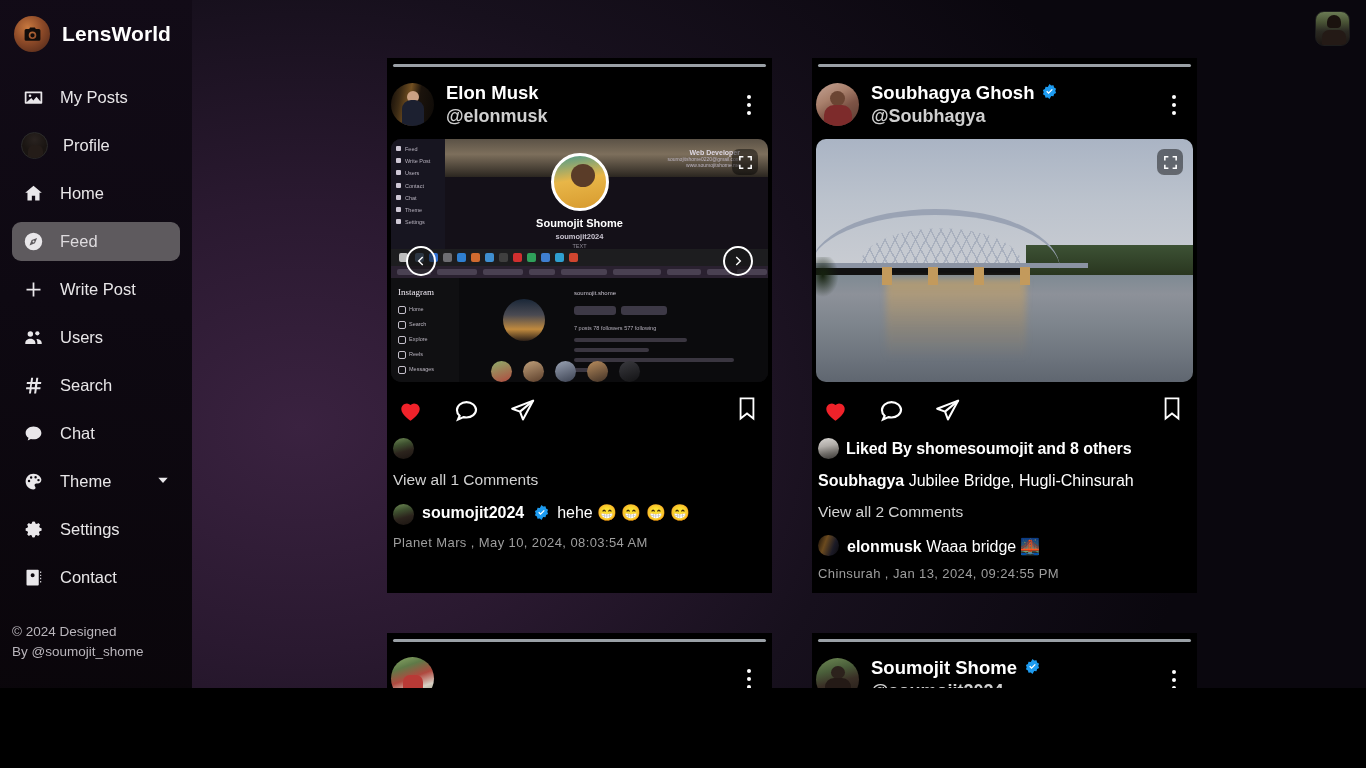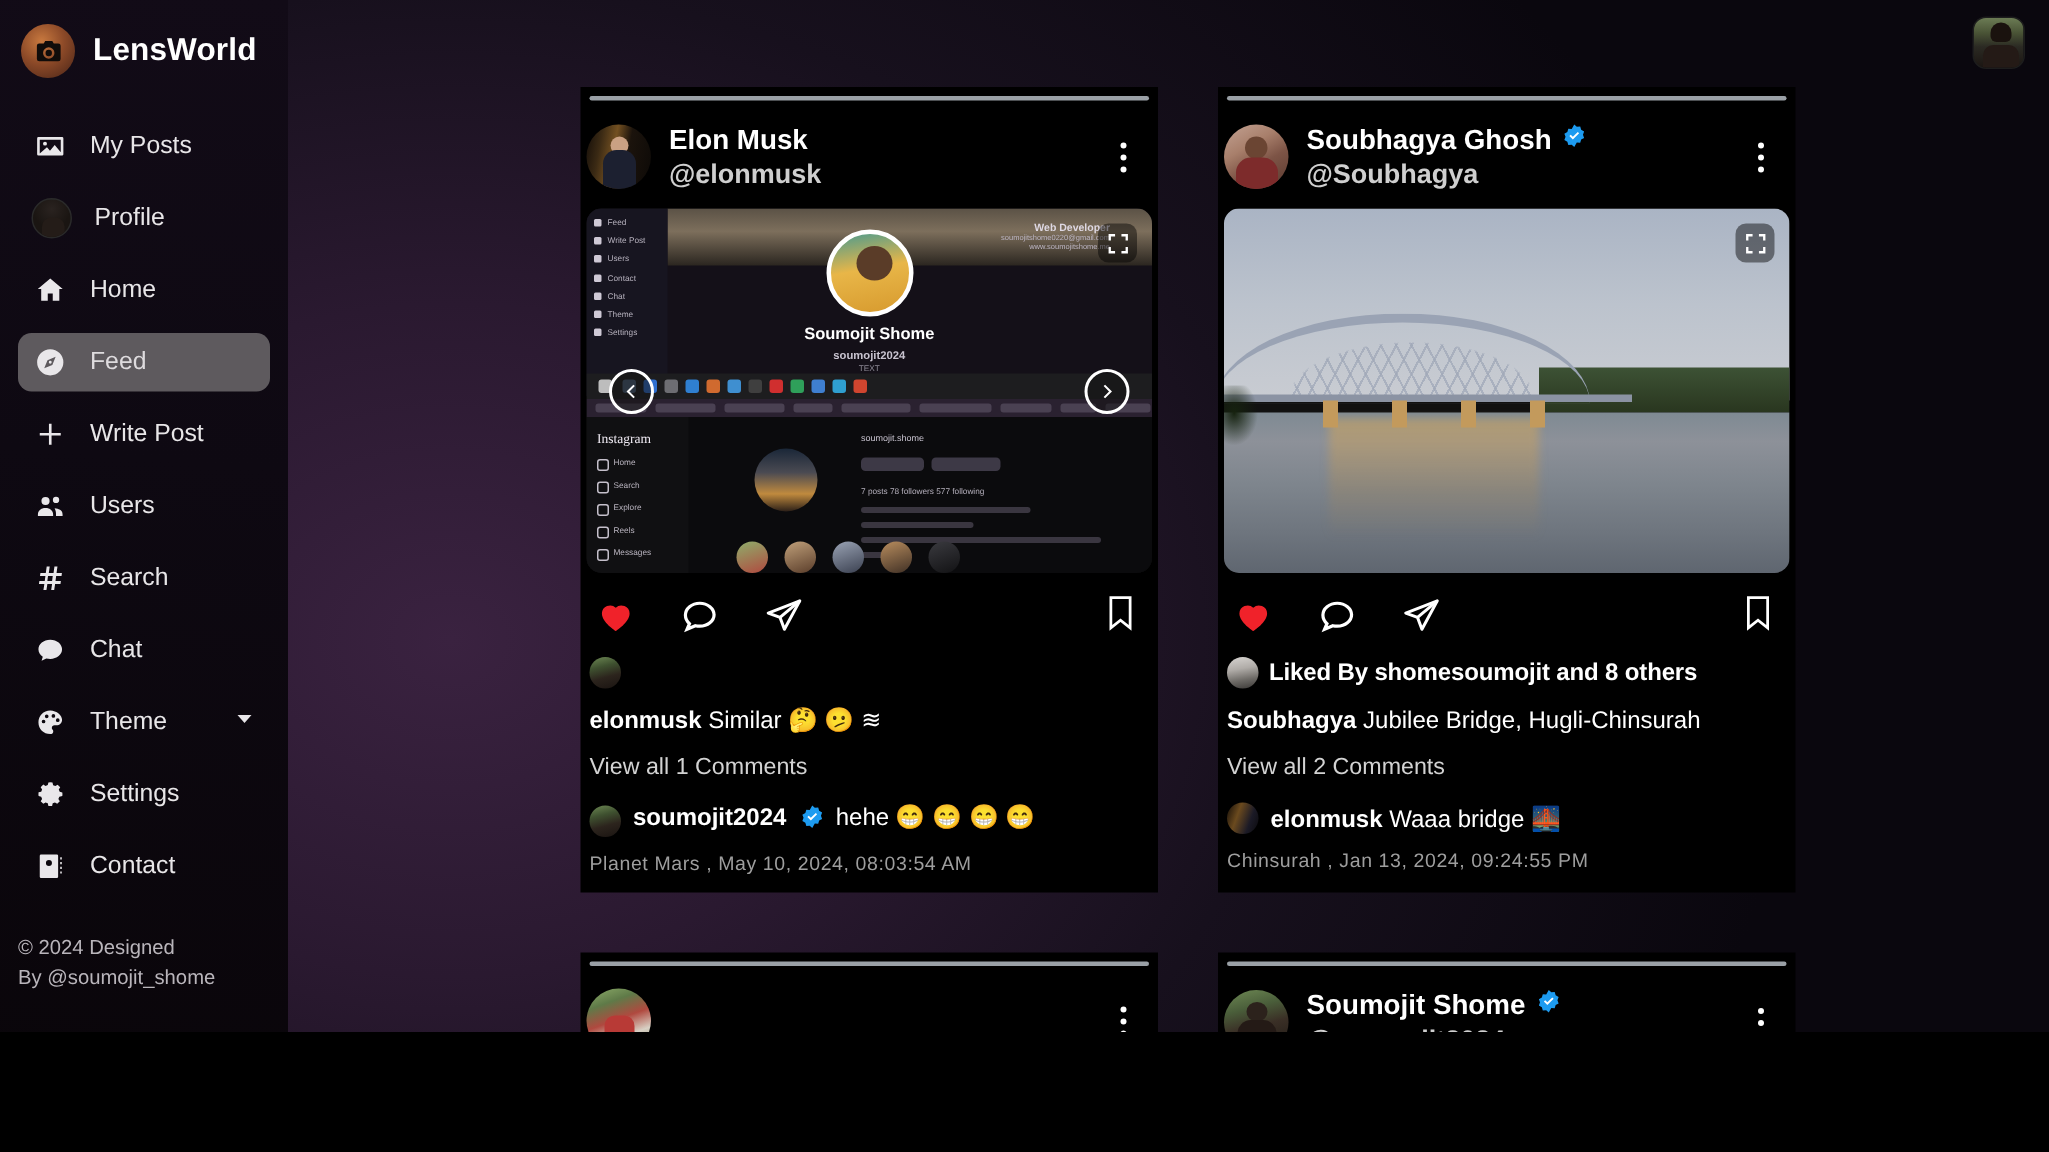--- a/index.html
+++ b/index.html
@@ -536,24 +536,20 @@
             <svg viewBox="0 0 24 26">
                 <path d="M5 2h14v22l-7-5.6L5 24z"></path>
               </svg>
           </span>
         </div>
 
         <div class="liked-row">
           <span class="mini-av mini-soum"></span>
         </div>
 
-        <div class="caption">
-          <b>elonmusk</b>
-          <span>Similar 🤔 🫤 ≋</span>
-        </div>
 
         <div class="view-all">View all 1 Comments</div>
 
         <div class="comment-row">
           <span class="mini-av mini-soum"></span>
           <span class="comment-txt">
             <b>soumojit2024</b>
             <span class="v">
               <svg class="verified" viewBox="0 0 24 24">
                   <path fill="#1d9bf0" d="M12 1.5l2.4 2.1 3.2-.3.9 3.1 2.8 1.6-1.1 3 1.1 3-2.8 1.6-.9 3.1-3.2-.3L12 22.5l-2.4-2.1-3.2.3-.9-3.1-2.8-1.6 1.1-3-1.1-3 2.8-1.6.9-3.1 3.2.3z"></path>

